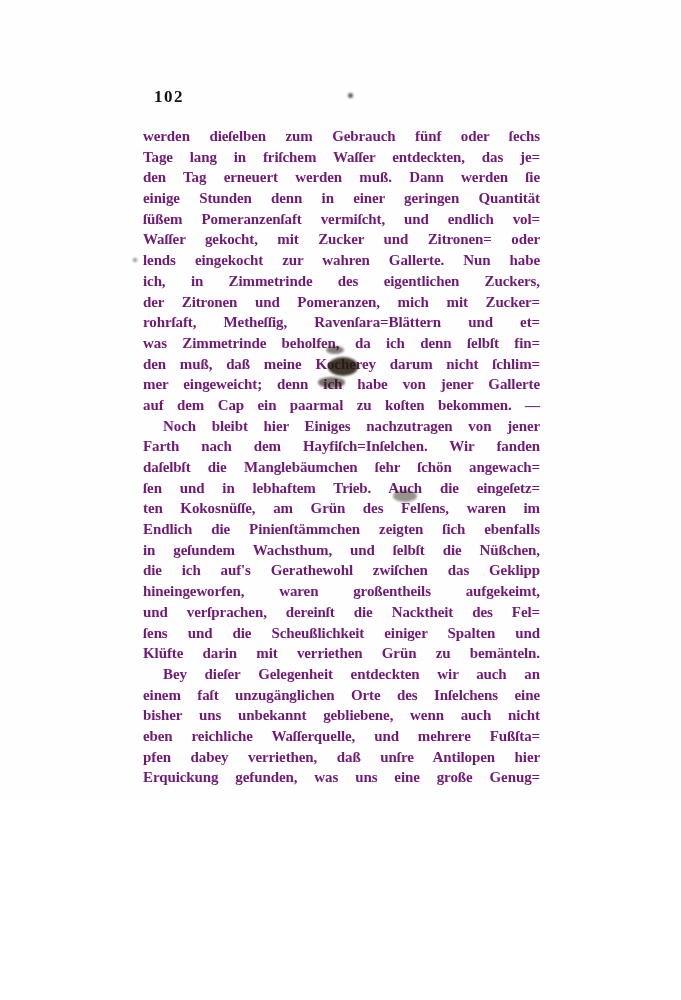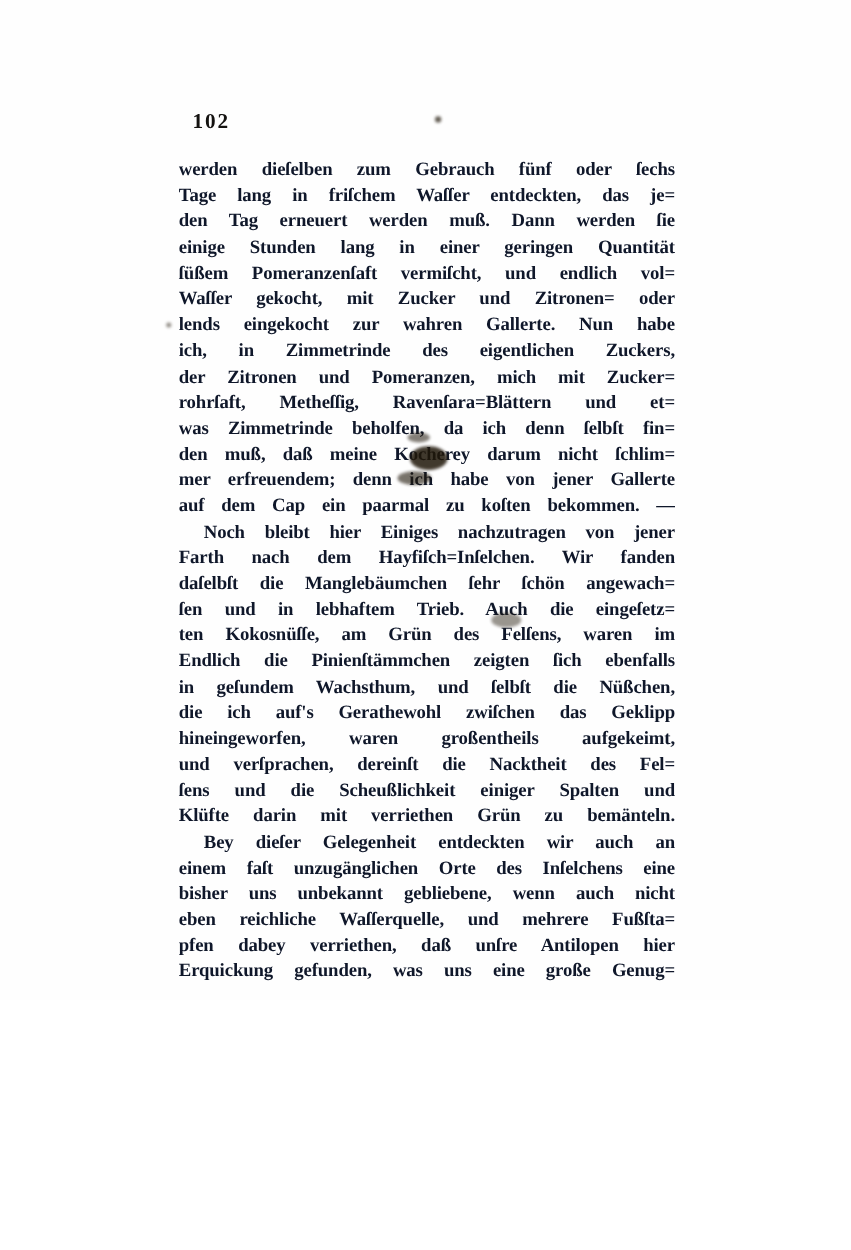--- a/index.html
+++ b/index.html
@@ -34,21 +34,21 @@
   .paragraph { margin: 0; padding: 0; }
   .line {
     height: 20.7px;
     line-height: 20.7px;
     font-size: 15px;
     font-weight: 700;
     letter-spacing: -0.1px;
     text-align: justify;
     text-align-last: justify;
     overflow: hidden;
-    color: #0f172a;
+    color: #701a75;
     font-family: Liberation Serif, serif;
   }
   .paragraph.indent .line:first-child {
     text-indent: 20px;
   }
   .blot {
     position: absolute;
     background: #201709;
     border-radius: 50%;
     filter: blur(1.3px);
@@ -58,30 +58,30 @@
 </head>
 <body>
 
 <div class="scan-page">
   <div class="page-number">102</div>
   <div class="text-block">
       <div class="paragraph">
         <div class="line">werden dieſelben zum Gebrauch fünf oder ſechs</div>
         <div class="line">Tage lang in friſchem Waſſer entdeckten, das je=</div>
         <div class="line">den Tag erneuert werden muß. Dann werden ſie</div>
-        <div class="line">einige Stunden lang in einer geringen Quantität</div>
+        <div class="line">einige Stunden denn in einer geringen Quantität</div>
         <div class="line">ſüßem Pomeranzenſaft vermiſcht, und endlich vol=</div>
         <div class="line">Waſſer gekocht, mit Zucker und Zitronen= oder</div>
         <div class="line">lends eingekocht zur wahren Gallerte. Nun habe</div>
         <div class="line">ich, in Zimmetrinde des eigentlichen Zuckers,</div>
         <div class="line">der Zitronen und Pomeranzen, mich mit Zucker=</div>
         <div class="line">rohrſaft, Metheſſig, Ravenſara=Blättern und et=</div>
         <div class="line">was Zimmetrinde beholfen, da ich denn ſelbſt fin=</div>
         <div class="line">den muß, daß meine Kocherey darum nicht ſchlim=</div>
-        <div class="line">mer erfreuendem; denn ich habe von jener Gallerte</div>
+        <div class="line">mer eingeweicht; denn ich habe von jener Gallerte</div>
         <div class="line">auf dem Cap ein paarmal zu koſten bekommen. —</div>
       </div>
       <div class="paragraph indent">
         <div class="line">Noch bleibt hier Einiges nachzutragen von jener</div>
         <div class="line">Farth nach dem Hayfiſch=Inſelchen. Wir fanden</div>
         <div class="line">daſelbſt die Manglebäumchen ſehr ſchön angewach=</div>
         <div class="line">ſen und in lebhaftem Trieb. Auch die eingeſetz=</div>
         <div class="line">ten Kokosnüſſe, am Grün des Felſens, waren im</div>
         <div class="line">Endlich die Pinienſtämmchen zeigten ſich ebenfalls</div>
         <div class="line">in geſundem Wachsthum, und ſelbſt die Nüßchen,</div>

